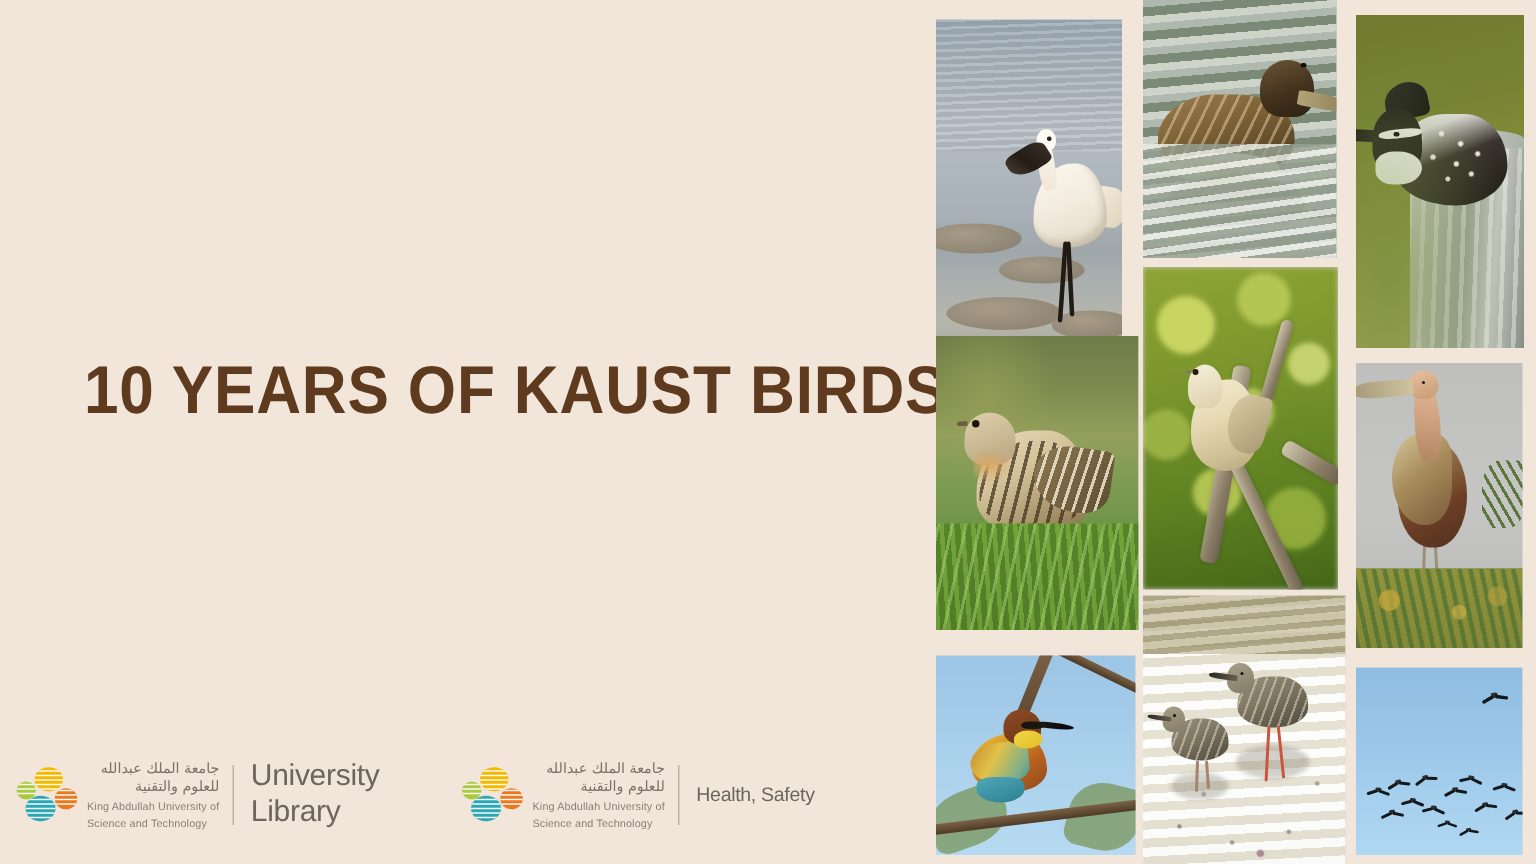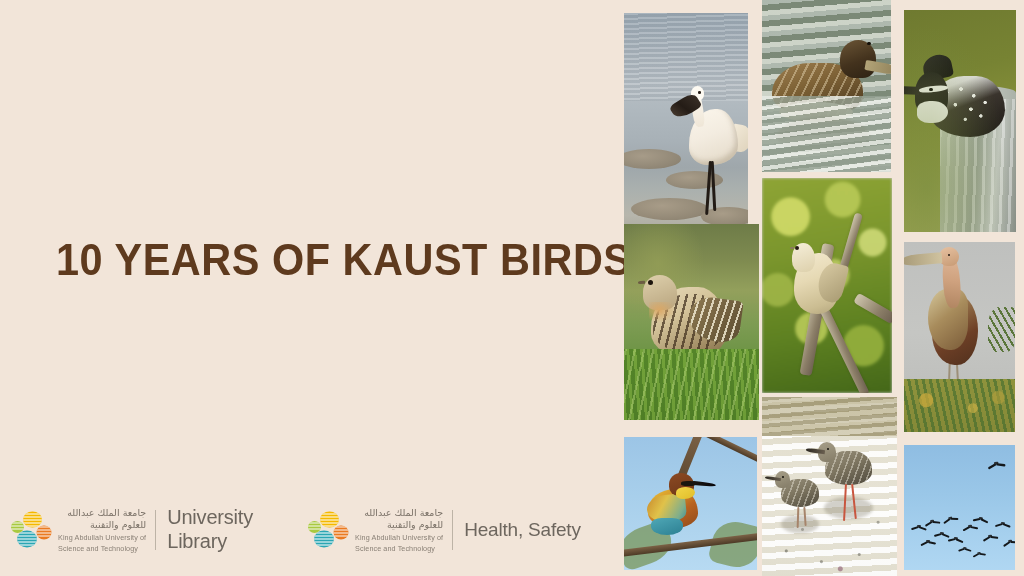--- a/index.html
+++ b/index.html
@@ -97,21 +97,21 @@
     flex: 0 0 auto;
   }
   .logo-unit {
     font-family: "Liberation Sans", sans-serif;
     font-size: 20px;
     line-height: 1.18;
     color: #6d665e;
     letter-spacing: -0.2px;
     white-space: nowrap;
   }
-  .logo-unit.small { font-size: 19px; }
+  .logo-unit.small { font-size: 13px; }
 
   
   .photo-grid {
     position: absolute;
     left: 615px;
     top: 0;
     width: 409px;
     height: 576px;
   }
   .tile {

